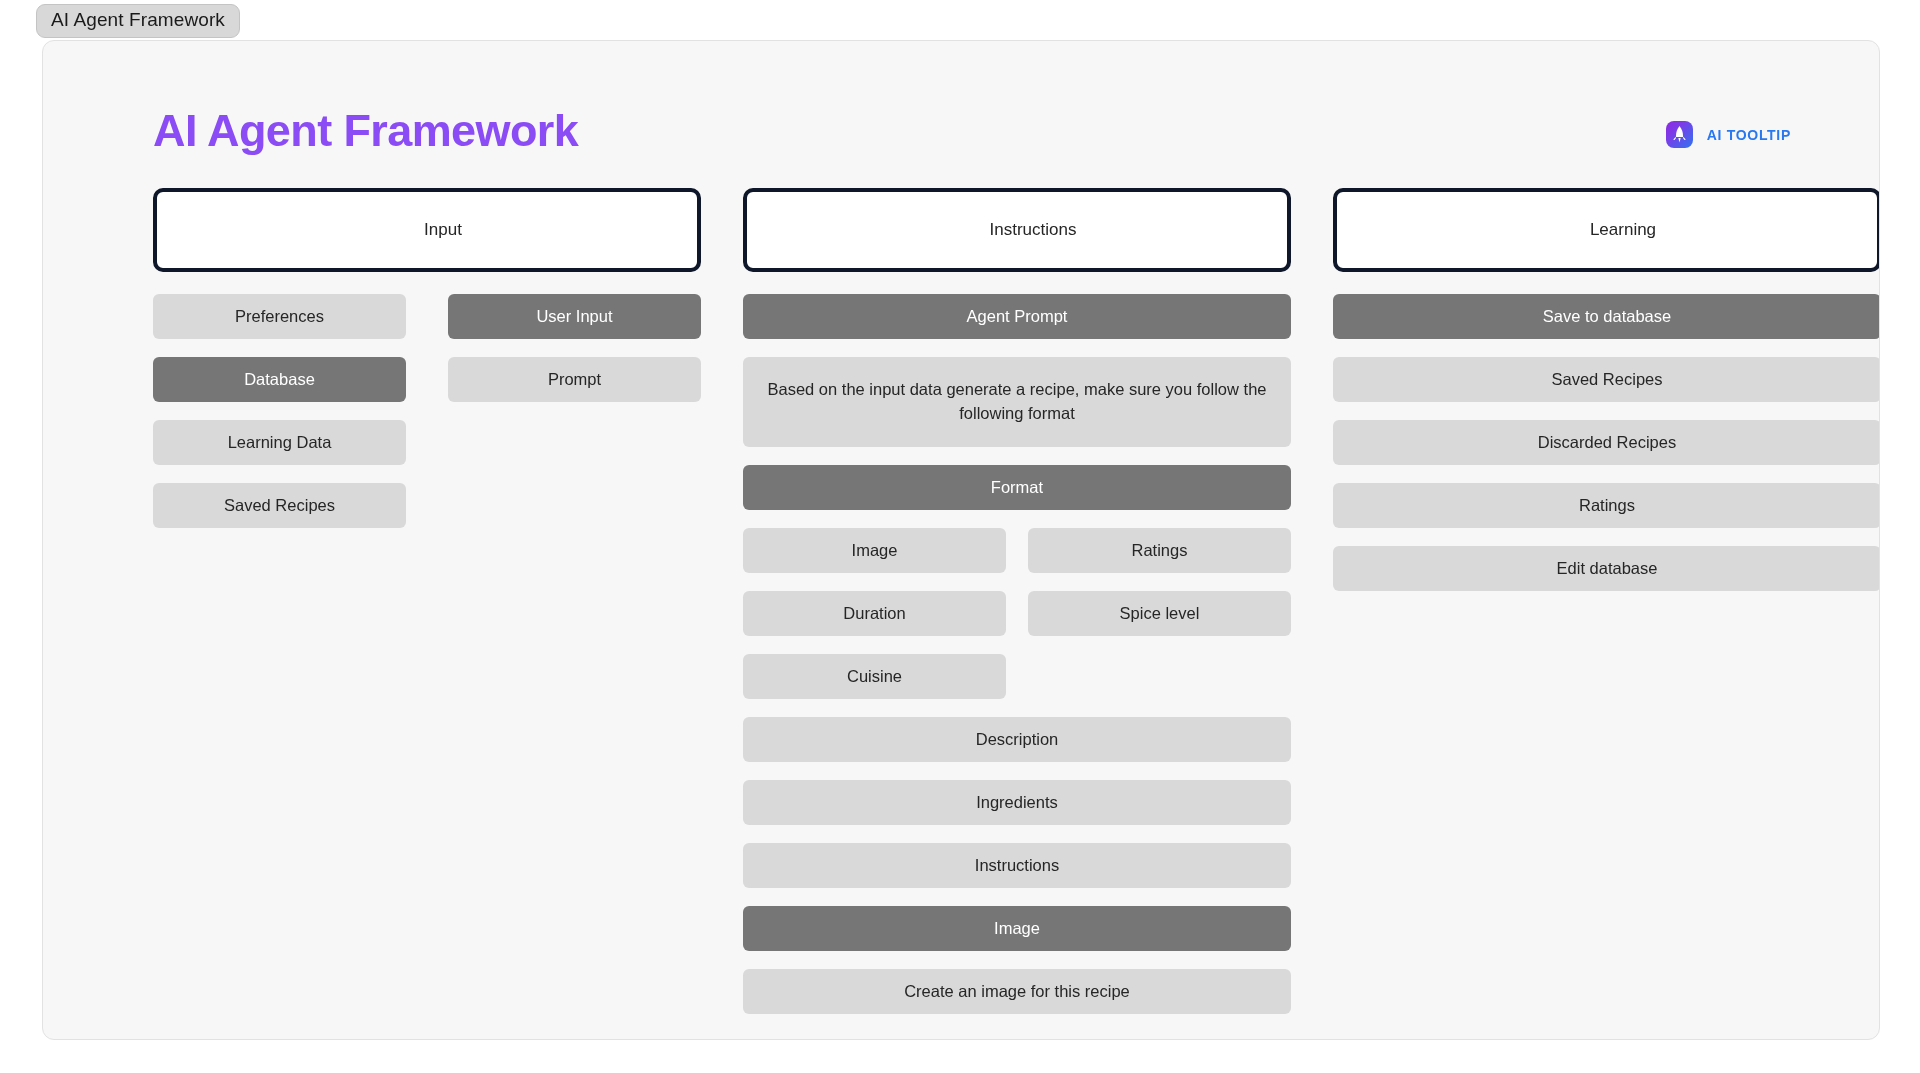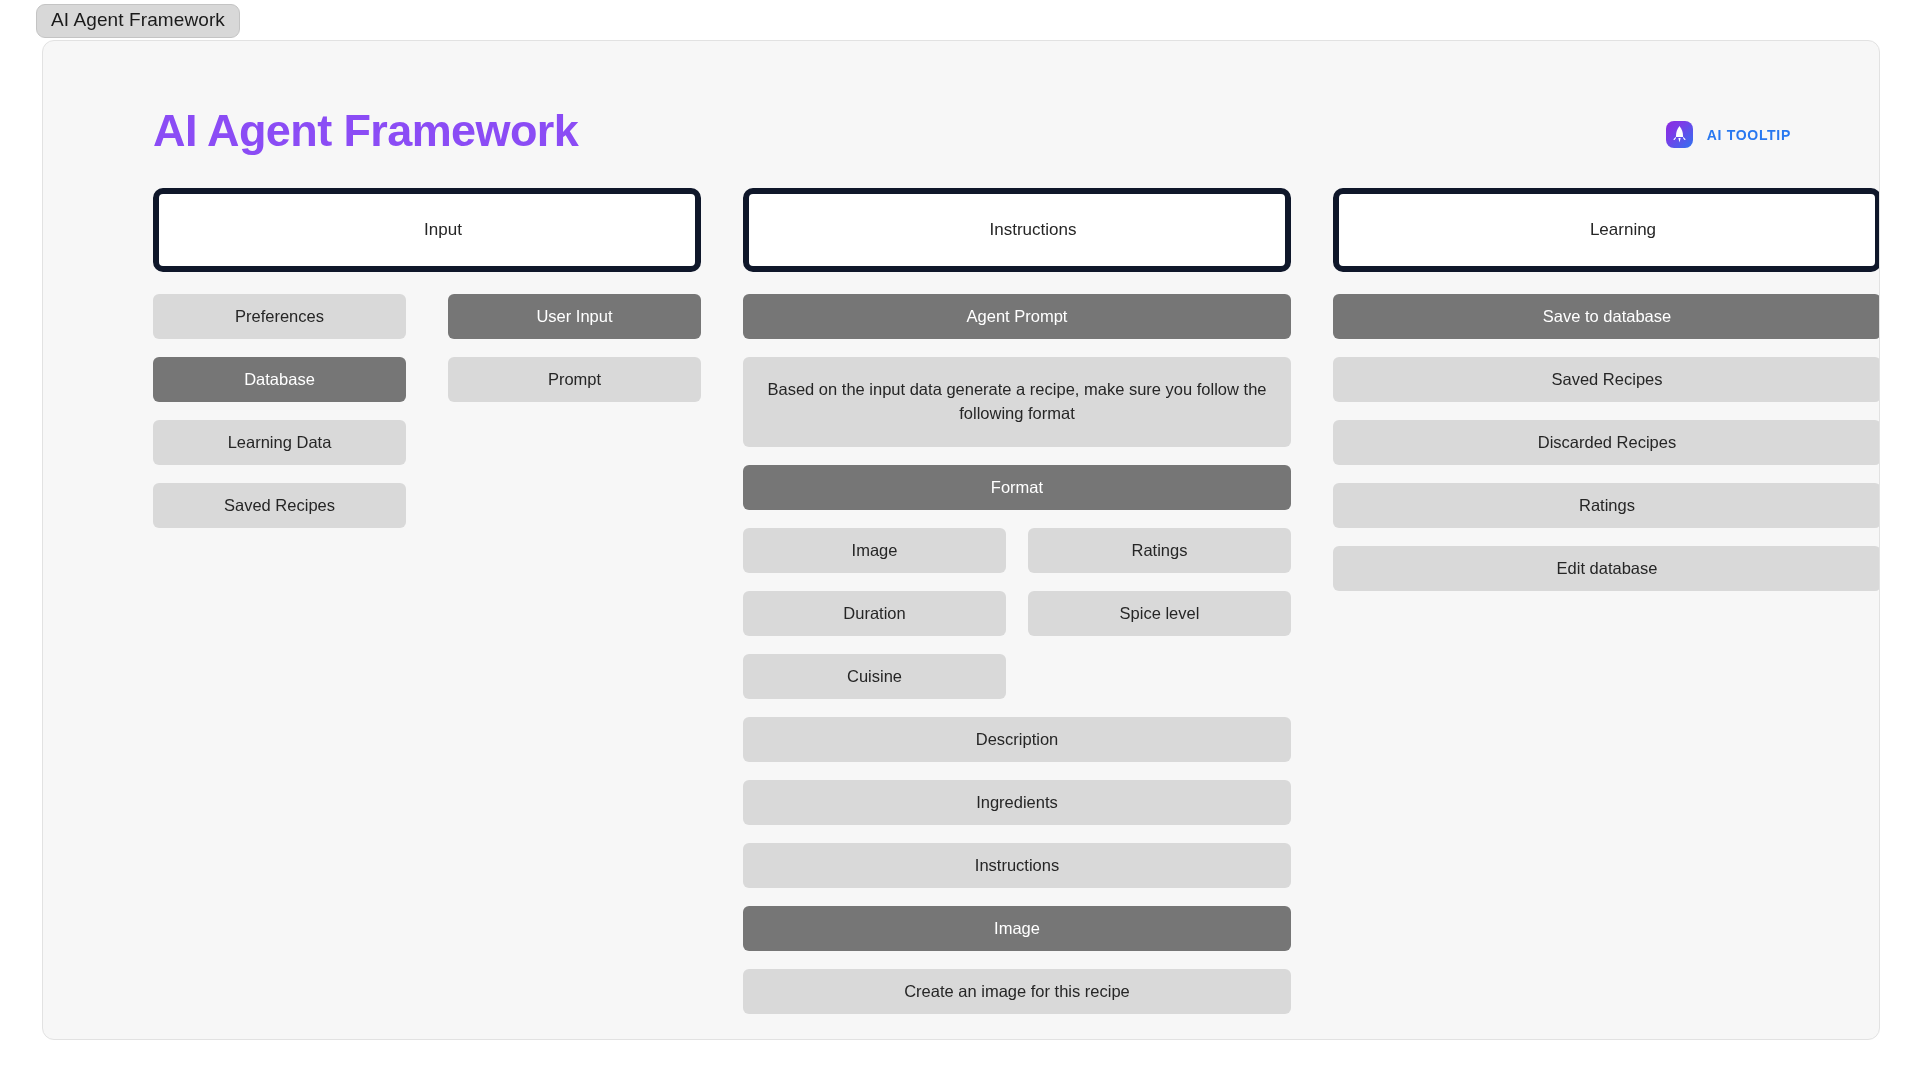--- a/index.html
+++ b/index.html
@@ -98,21 +98,21 @@
     display: flex;
     gap: 42px;
     padding-left: 42px;
     padding-right: 6px;
   }
   .column { width: 548px; flex: none; }
 
   
   .section-card {
     background: #ffffff;
-    border: 6px solid #0f172a;
+    border: 4px solid #0f172a;
     border-radius: 10px;
     height: 84px;
     display: flex;
     align-items: center;
     justify-content: center;
     font-size: 17px;
     color: #262626;
     margin-bottom: 22px;
     padding-left: 32px;
   }

